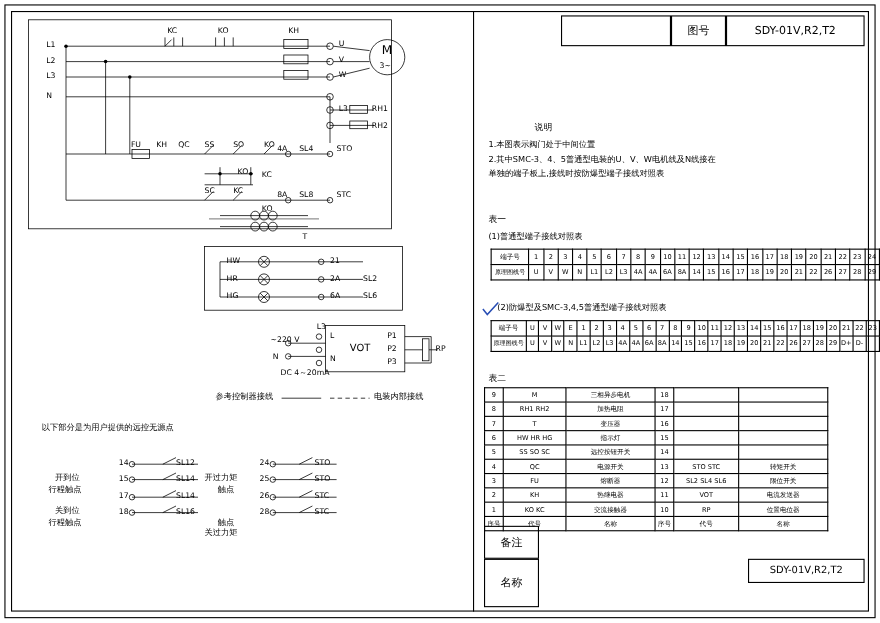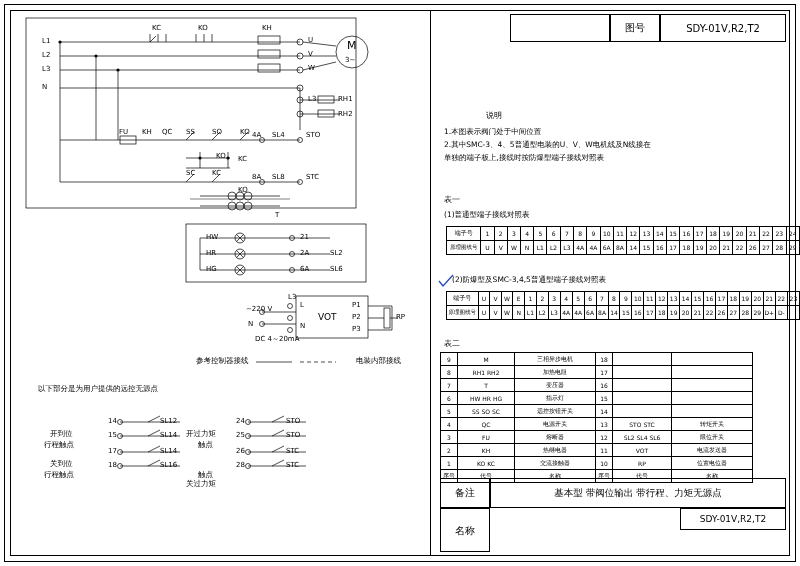--- a/index.html
+++ b/index.html
@@ -231,21 +231,21 @@
   <div class="lbl" style="left:300px;top:301px">L</div>
   <div class="lbl" style="left:300px;top:322px">N</div>
   <div class="lbl" style="left:352px;top:301px">P1</div>
   <div class="lbl" style="left:352px;top:313px">P2</div>
   <div class="lbl" style="left:352px;top:325px">P3</div>
   <div class="lbl mid" style="left:318px;top:313px">VOT</div>
   <div class="lbl" style="left:396px;top:313px">RP</div>
   <div class="lbl" style="left:255px;top:335px">DC 4～20mA</div>
 
   <div class="lbl cn" style="left:196px;top:357px">参考控制器接线</div>
-  <div class="lbl cn" style="left:356px;top:357px">电装内部接线</div>
+  <div class="lbl cn" style="left:340px;top:357px">电装内部接线</div>
   <div class="lbl cn" style="left:38px;top:385px">以下部分是为用户提供的远控无源点</div>
 
   <div class="lbl cn" style="left:50px;top:430px">开到位</div>
   <div class="lbl cn" style="left:44px;top:441px">行程触点</div>
   <div class="lbl cn" style="left:50px;top:460px">关到位</div>
   <div class="lbl cn" style="left:44px;top:471px">行程触点</div>
   <div class="lbl cn" style="left:186px;top:430px">开过力矩</div>
   <div class="lbl cn" style="left:198px;top:441px">触点</div>
   <div class="lbl cn" style="left:186px;top:480px">关过力矩</div>
   <div class="lbl cn" style="left:198px;top:471px">触点</div>
@@ -503,23 +503,20 @@
             <td style="width: 58px; height: 12px; font-size: 6px;">代号</td>
             <td style="width: 80px; height: 12px; font-size: 6px;">名称</td>
           </tr>
         </tbody>
       </table>
     </div>
 
   <div class="box" style="left:440px;top:478px;width:50px;height:30px">
     <div class="cen" style="width:100%;height:100%;font-size:10px">备注</div>
   </div>
-  <div class="box" style="left:490px;top:478px;width:296px;height:30px">
-    <div class="cen" style="width:100%;height:100%;font-size:9.5px">基本型 带阀位输出 带行程、力矩无源点</div>
-  </div>
   <div class="box" style="left:440px;top:508px;width:50px;height:44px">
     <div class="cen" style="width:100%;height:100%;font-size:10px;flex-direction:column;line-height:13px">
       <span>名称</span>
     </div>
   </div>
   <div class="box" style="left:680px;top:508px;width:106px;height:22px">
     <div class="cen" style="width:100%;height:100%;font-size:9px">SDY-01V,R2,T2</div>
   </div>
 </div>
 

